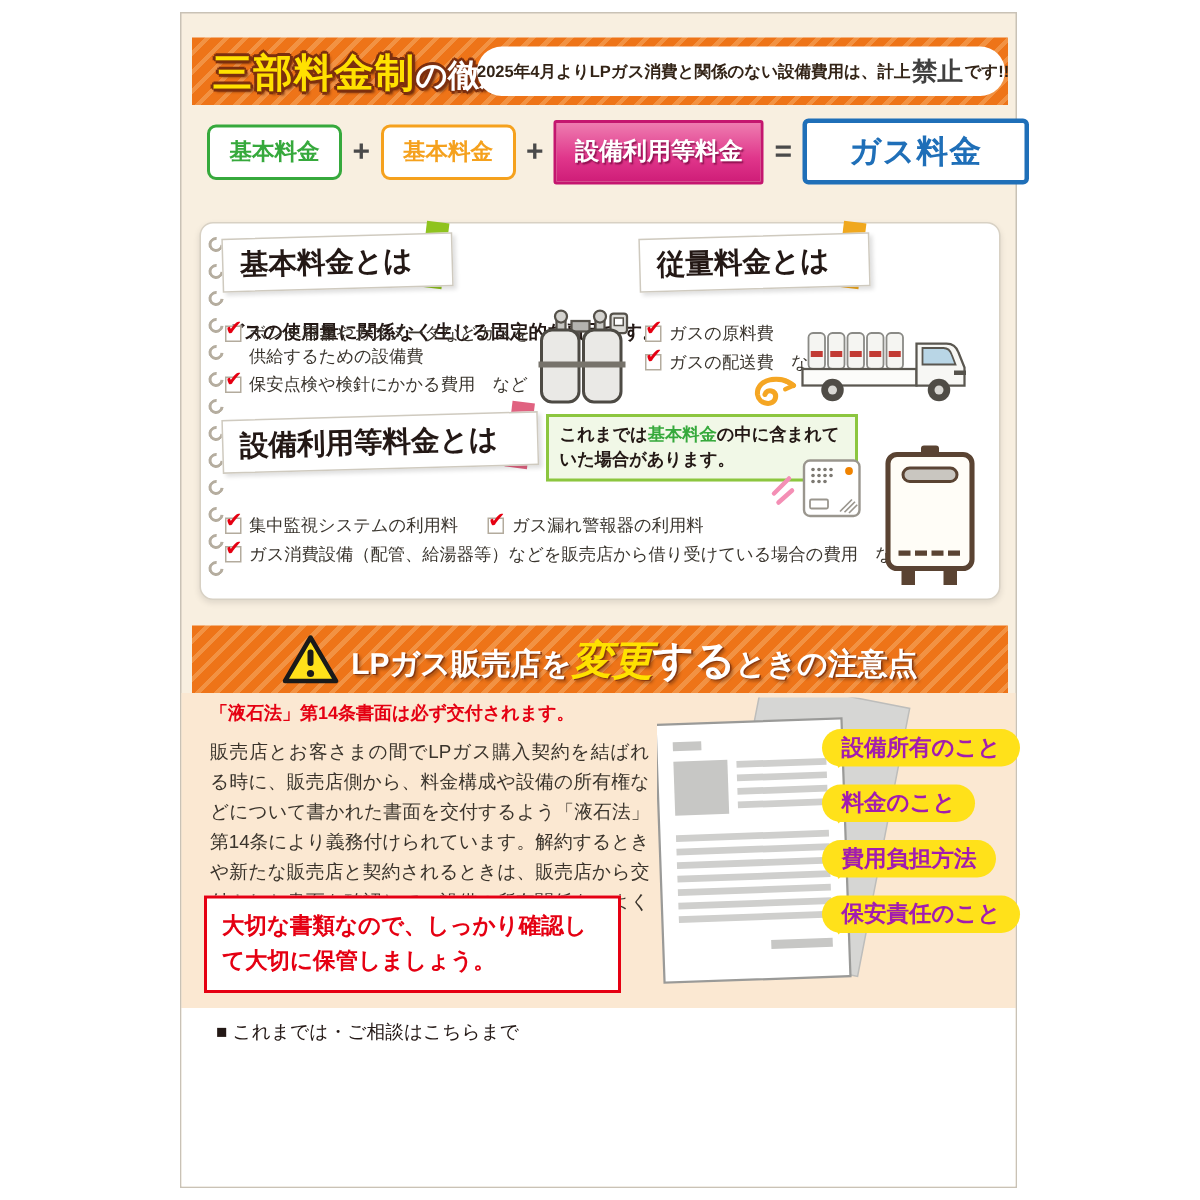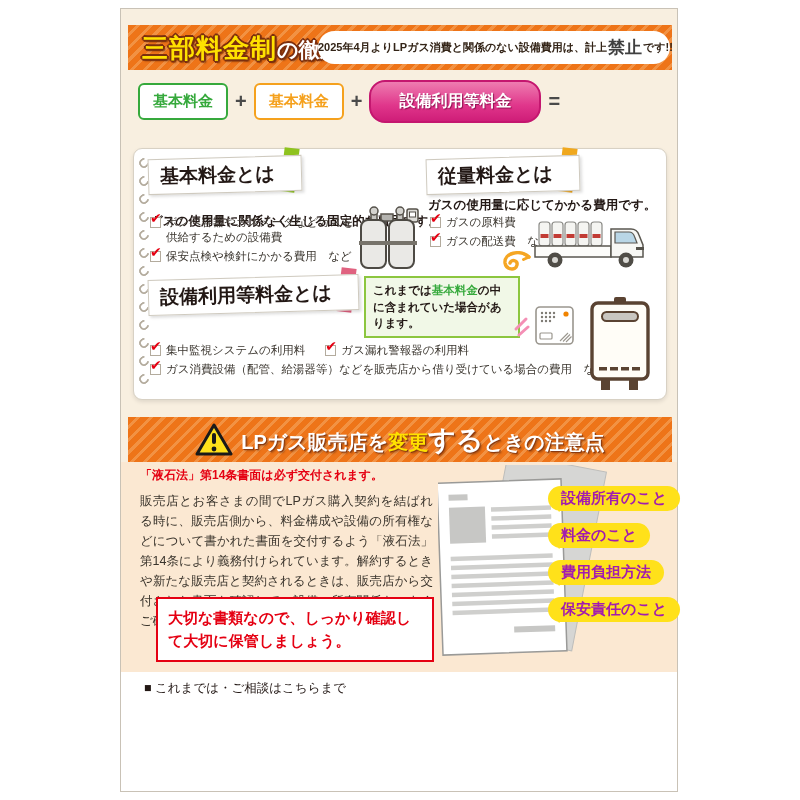--- a/index.html
+++ b/index.html
@@ -34,22 +34,22 @@
     font-size:11px; font-weight:bold; color:#332417; white-space:nowrap; }
   .notice-pill .em { color:#404040; font-size:17px; margin:0 1px; }
 
   
   #formula { position:absolute; left:138px; top:78px; width:532px; height:46px;
     display:flex; align-items:center; gap:7px; }
   .f-box { background:#fff; border-radius:6px; font-weight:bold; text-align:center; white-space:nowrap; }
   .f-basic { border:2px solid #36a93c; color:#36a93c; font-size:15px; padding:7px 13px; }
   .f-volume { border:2px solid #f5a11d; color:#f5a11d; font-size:15px; padding:7px 13px; }
   .f-equip { background:linear-gradient(180deg,#ee7cb0 0%,#e0368b 60%,#cf1d78 100%);
-    border:2px solid #c4166f; color:#fff; font-size:16px; padding:9px 28px;
-    text-shadow:1px 1px 1px rgba(110,0,55,.7); border-radius:16px; }
+    border:2px solid #c4166f; color:#fff; font-size:16px; padding:9px 12px;
+    text-shadow:1px 1px 1px rgba(110,0,55,.7); border-radius:2px; }
   .f-result { border:3px solid #1f6fb8; color:#1f6fb8; font-size:21px; padding:5px 28px;
     border-radius:4px; letter-spacing:1px; }
   .f-op { font-size:20px; font-weight:bold; color:#4a4a4a; }
 
   
   .panel { position:absolute; left:133px; top:148px; width:534px; height:252px;
     background:#ffffff; border:1px solid #d8d1c4; border-radius:9px;
     box-shadow:0 2px 4px rgba(0,0,0,.10); }
   .rings { position:absolute; left:5px; top:9px; display:flex; flex-direction:column; gap:8px; }
   .ring { width:10px; height:10px; border:2px solid #b5ad9f; border-radius:50%;
@@ -72,48 +72,48 @@
   .chklist { position:absolute; }
   .chk-item { display:flex; align-items:flex-start; margin-bottom:4px; font-size:11.5px; color:#3a352e; }
   .chk { flex:0 0 auto; width:11px; height:11px; border:1px solid #b3ab9d; margin:2px 5px 0 0;
     position:relative; background:#fff; }
   .chk .mark { position:absolute; left:-1px; top:-7px; color:#e50012; font-size:14px; font-weight:bold; line-height:14px; }
   #list-basic { left:16px; top:66px; width:206px; }
   #list-volume { left:296px; top:66px; width:180px; }
   #list-equip { left:16px; top:194px; width:505px; }
   .chk-row { display:flex; gap:20px; }
 
-  .note-green { position:absolute; left:230px; top:127px; width:156px;
+  .note-green { position:absolute; left:230px; top:127px; width:208px;
     background:#f1f8e7; border:2px solid #8cc63f; padding:4px 7px;
     font-size:11.5px; font-weight:bold; color:#231815; line-height:1.45; }
   .note-green .em { color:#36a93c; }
 
   
   .illus { position:absolute; }
   #illus-cylinders { left:224px; top:57px; }
   #illus-truck { left:398px; top:64px; }
   #illus-arrow { left:366px; top:102px; }
   #illus-alarm { left:400px; top:156px; }
   #illus-heater { left:453px; top:146px; }
   #illus-sparkle { left:378px; top:166px; }
 
   
   .warn-text { white-space:nowrap; font-weight:bold;
     text-shadow:1px 1px 0 #8a3a10,2px 2px 2px rgba(90,40,10,.45); }
   .warn-text .w1 { color:#ffffff; font-size:20px; }
-  .warn-text .w2 { color:#ffe100; font-size:20px; }
+  .warn-text .w2 { color:#ffe100; font-size:27px;font-style:italic; }
   .warn-text .w3 { color:#ffffff; font-size:27px; }
   .warn-text .w4 { color:#ffffff; font-size:20px; }
 
   
   #law-title { position:absolute; left:140px; top:467px; font-size:12px; font-weight:bold;
     color:#e50012; white-space:nowrap; }
   #law-body { position:absolute; left:140px; top:491px; width:293px; font-size:12.5px;
     line-height:1.6; color:#3a342c; text-align:justify; }
-  #law-callout { position:absolute; left:156px; top:597px; width:278px; background:#fff;
+  #law-callout { position:absolute; left:136px; top:597px; width:278px; background:#fff;
     border:2px solid #e50012; padding:8px 10px; font-size:15px; font-weight:bold;
     color:#e50012; line-height:1.5; }
   #illus-docs { left:438px; top:465px; }
   .bubble { position:absolute; left:548px; background:#ffe11a; color:#a21caf;
     font-size:15px; font-weight:bold; padding:3px 13px; border-radius:15px; white-space:nowrap; }
   .bubble::after { content:""; position:absolute; left:8px; bottom:-7px;
     border:6px solid transparent; border-top-color:#ffe11a; border-left-width:3px; }
   #bubble-0 { top:486px; } #bubble-1 { top:523px; } #bubble-2 { top:560px; } #bubble-3 { top:597px; }
 
   #contact { position:absolute; left:144px; top:680px; font-size:12.5px; color:#231815; }
@@ -137,20 +137,21 @@
     </div>
   </div>
 
   <div id="formula">
     <div class="f-box f-basic">基本料金</div>
     <div class="f-op">+</div>
     <div class="f-box f-volume">基本料金</div>
     <div class="f-op">+</div>
     <div class="f-box f-equip">設備利用等料金</div>
     <div class="f-op">=</div>
+    <div class="f-box f-result">ガス料金</div>
   </div>
 
   <div class="panel">
     <div class="rings">
       <span class="ring"></span>
         <span class="ring"></span>
         <span class="ring"></span>
         <span class="ring"></span>
       <span class="ring"></span>
         <span class="ring"></span>
@@ -180,21 +181,20 @@
             <span class="mark">✔</span>
           </span>
         <span>保安点検や検針にかかる費用　など</span>
       </div>
     </div>
 
     <div class="hdr hdr-volume">
       <div class="ribbon"></div>
       <div class="hbox">従量料金とは</div>
     </div>
-    <div class="lead" id="lead-volume">ガスの使用量に応じてかかる費用です。</div>
     <div class="chklist" id="list-volume">
       <div class="chk-item">
         <span class="chk">
             <span class="mark">✔</span>
           </span>
         <span>ガスの原料費</span>
       </div>
       <div class="chk-item">
         <span class="chk">
             <span class="mark">✔</span>

